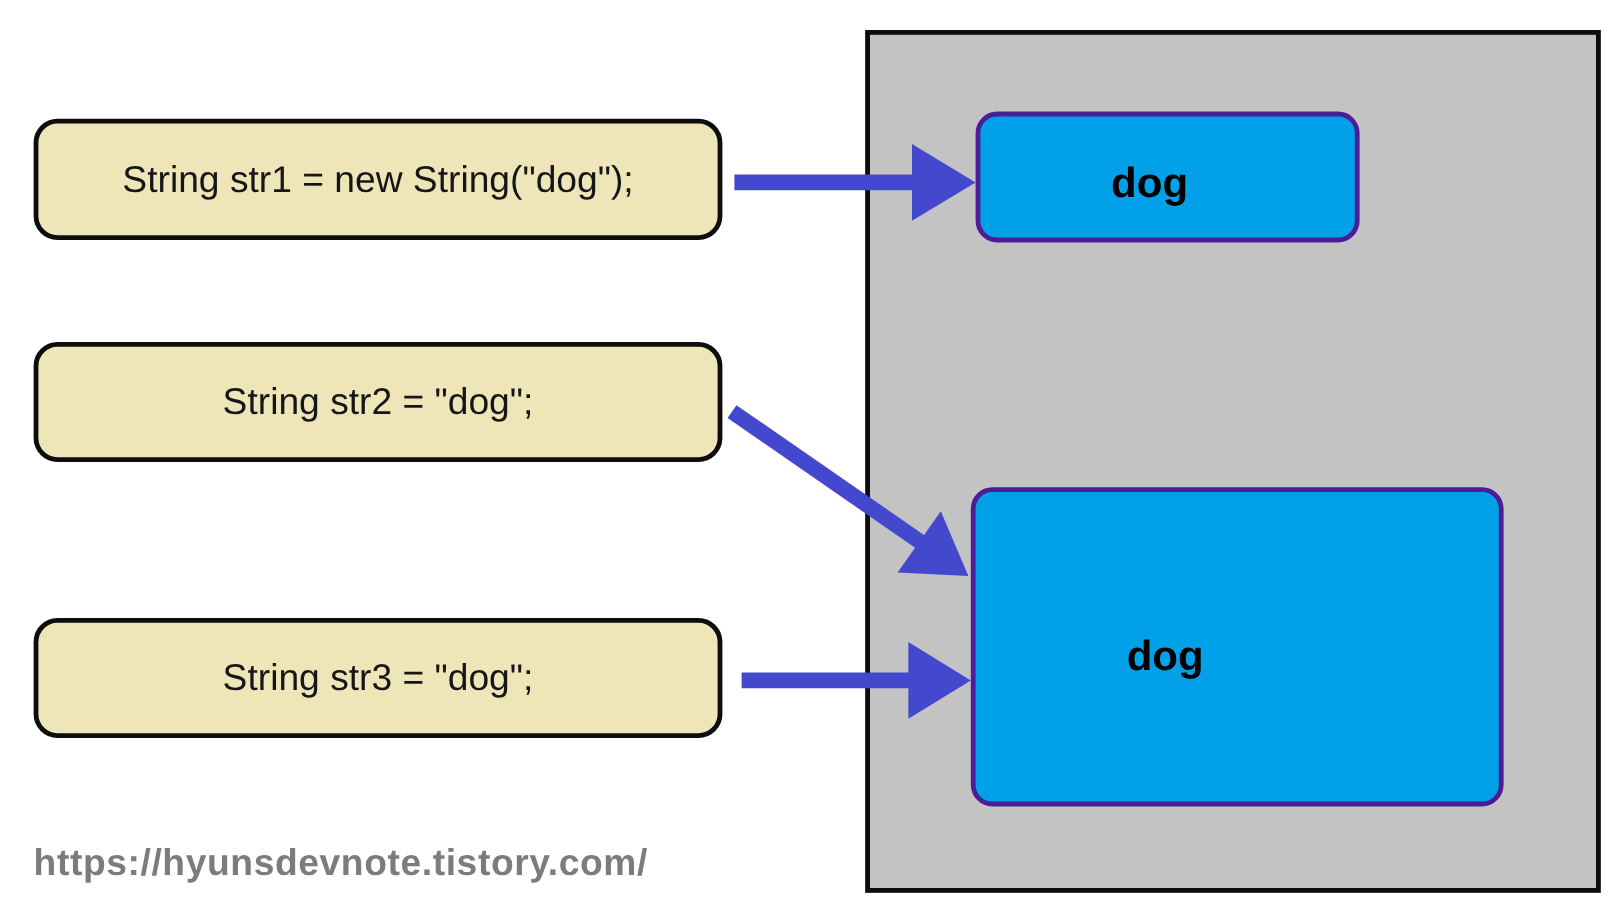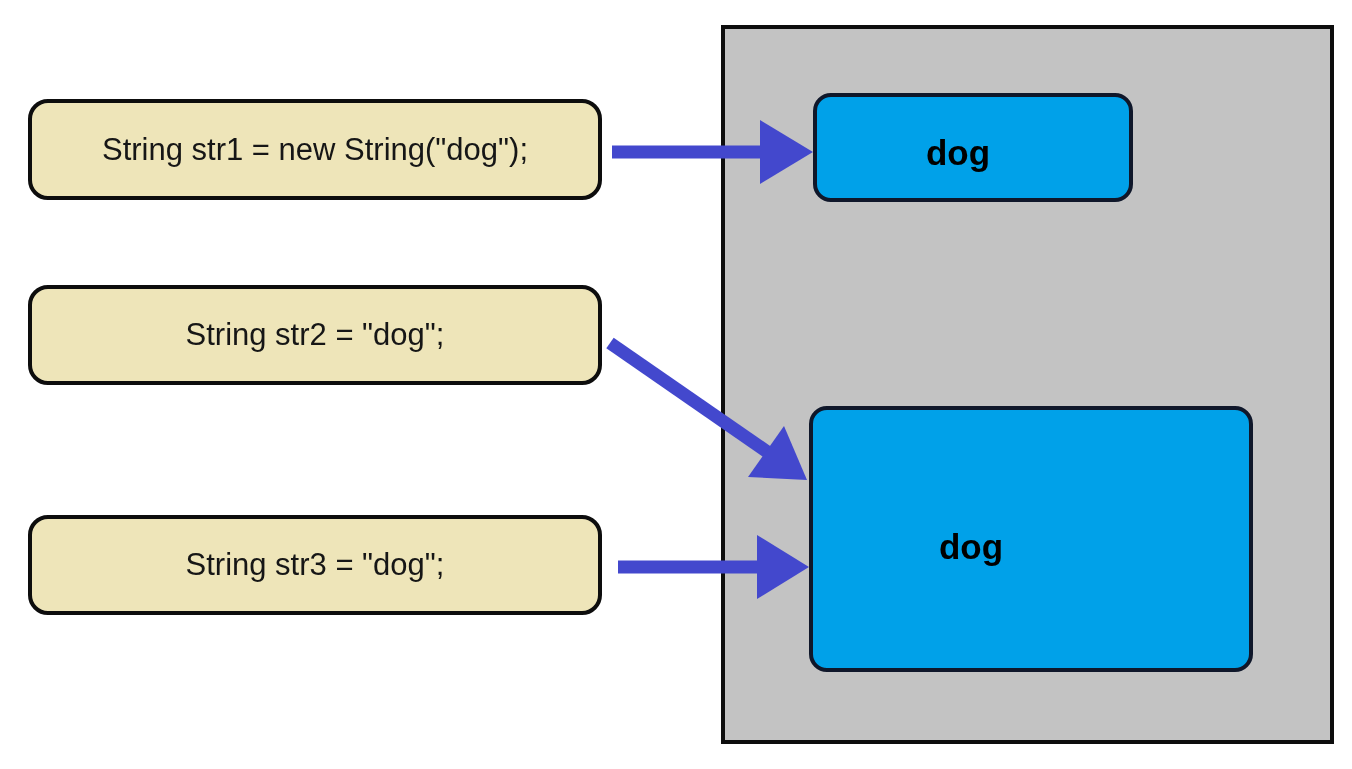--- a/index.html
+++ b/index.html
@@ -39,21 +39,21 @@
     width: 613px;
     height: 719px;
     box-sizing: border-box;
     background: #C3C3C3;
     border: 4px solid #0d0d0d;
   }
   .heap-object {
     position: absolute;
     box-sizing: border-box;
     background: #00A1E9;
-    border: 4px solid #0f172a;
+    border: 4px solid #4c1d95;
     border-radius: 18px;
     display: flex;
     align-items: center;
     justify-content: center;
   }
   .heap-object.small {
     left: 813px; top: 93px; width: 320px; height: 109px;
   }
   .heap-object.large {
     left: 809px; top: 406px; width: 444px; height: 266px;
@@ -114,14 +114,15 @@
     <line x1="612" y1="152" x2="766" y2="152" stroke-width="13" stroke="#4348CD"></line>
     <polygon points="813,152 760,120 760,184" fill="#4348CD"></polygon>
 
     <line x1="610" y1="343" x2="769" y2="453" stroke-width="13" stroke="#4348CD"></line>
     <polygon points="807,480 748,477 784,426" fill="#4348CD"></polygon>
 
     <line x1="618" y1="567" x2="762" y2="567" stroke-width="13" stroke="#4348CD"></line>
     <polygon points="809,567 757,535 757,599" fill="#4348CD"></polygon>
   </svg>
 
+  <div class="watermark">https://hyunsdevnote.tistory.com/</div>
 
 </div>
 
 </body></html>

